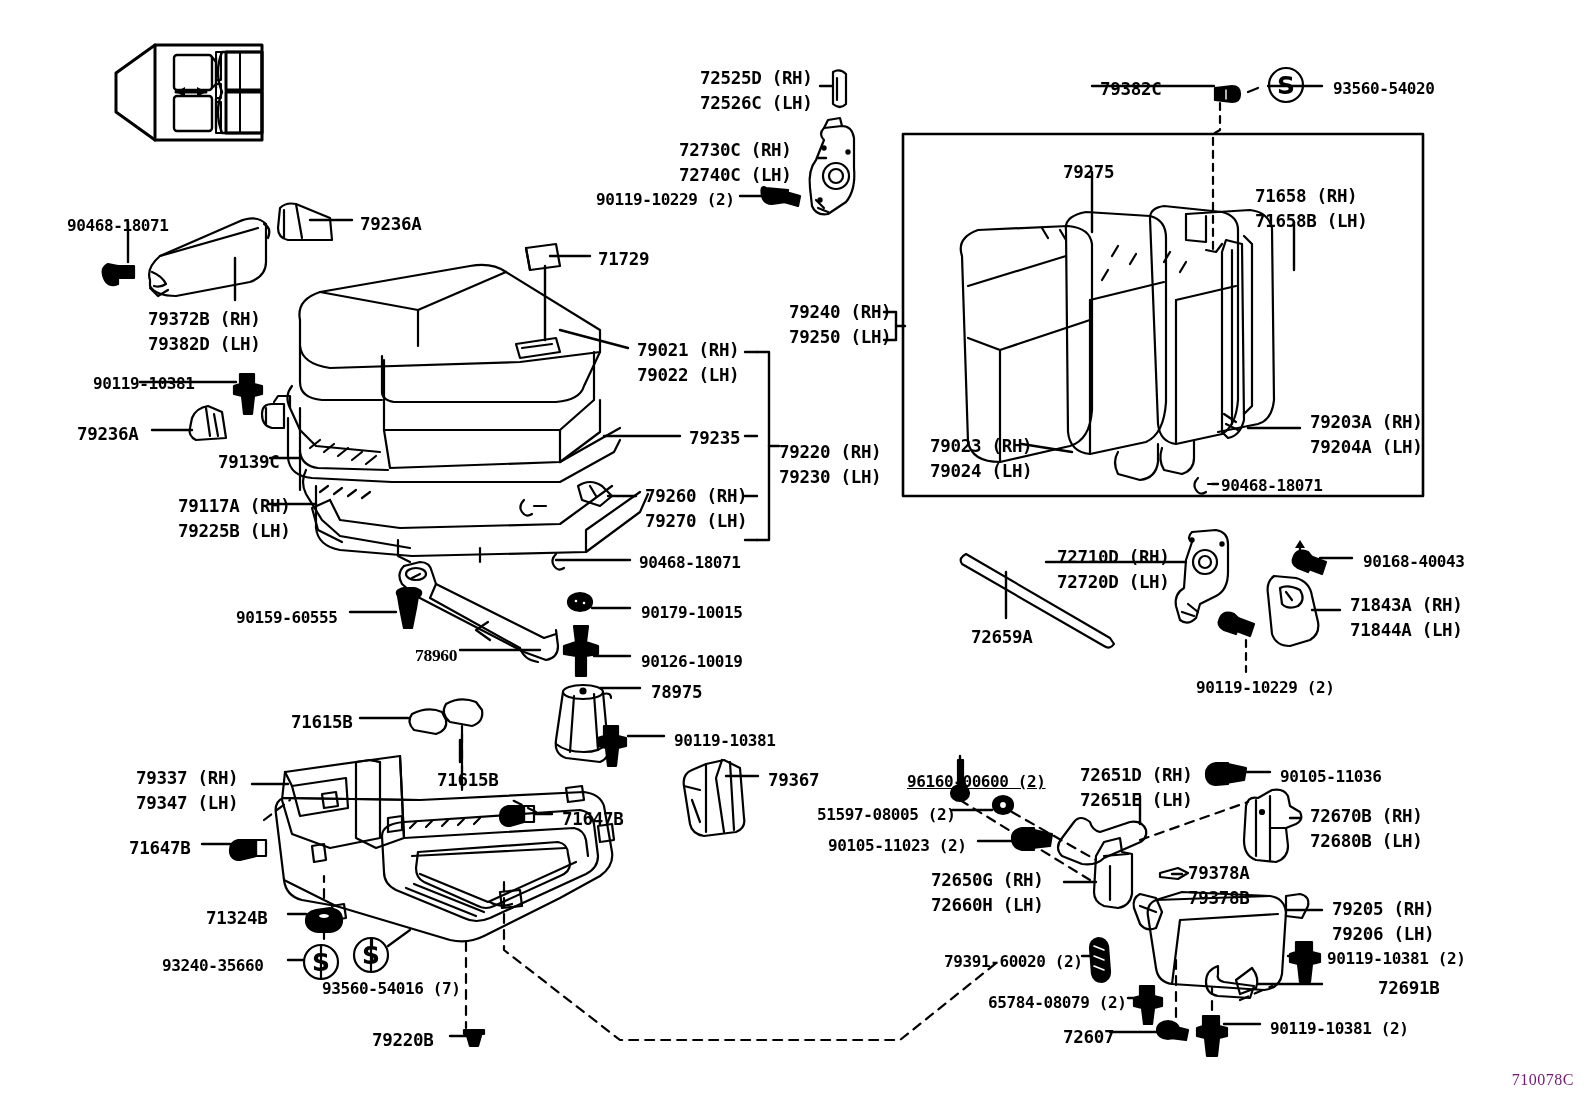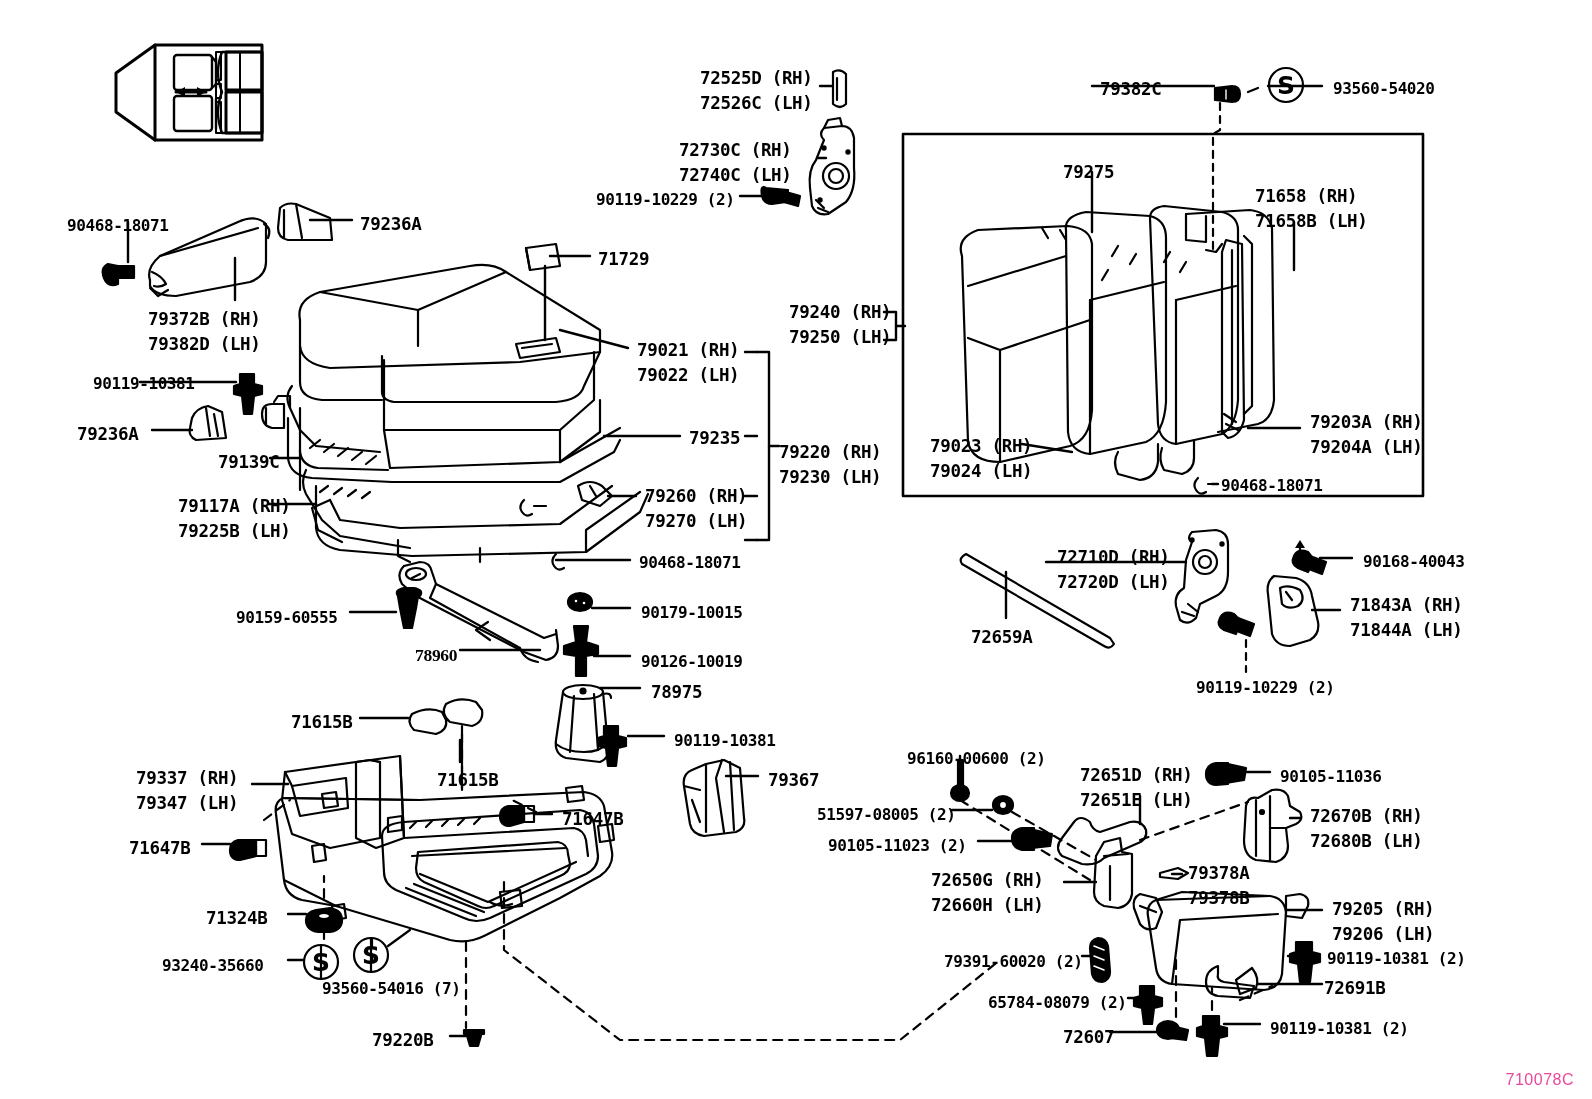--- a/index.html
+++ b/index.html
@@ -37,23 +37,23 @@
     left: 0;
     top: 0;
     width: 1592px;
     height: 1099px;
     pointer-events: none;
   }
   .diagcode {
     position: absolute;
     right: 18px;
     bottom: 10px;
-    font-family: Liberation Sans, sans-serif;
+    font-family: Liberation Serif, serif;
     font-size: 16px;
-    color: #ec4899;
+    color: #701a75;
     letter-spacing: 0.5px;
   }
 </style>
 </head>
 <body>
 
 <div id="page">
 
   <svg class="art" viewBox="0 0 1592 1099" xmlns="http://www.w3.org/2000/svg">
     <g fill="none" stroke="#000" stroke-width="2.2" stroke-linejoin="round" stroke-linecap="round">
@@ -647,36 +647,36 @@
       <div class="lbl sm" style="left: 322px; top: 977px;">93560-54016 (7)</div>
       <div class="lbl" style="left: 372px; top: 1029px;">79220B</div>
       <div class="lbl" style="left: 768px; top: 769px;">79367</div>
       <div class="lbl two" style="left: 1057px; top: 545px;">72710D (RH)
 72720D (LH)</div>
       <div class="lbl" style="left: 971px; top: 626px;">72659A</div>
       <div class="lbl sm" style="left: 1363px; top: 550px;">90168-40043</div>
       <div class="lbl two" style="left: 1350px; top: 593px;">71843A (RH)
 71844A (LH)</div>
       <div class="lbl sm" style="left: 1196px; top: 676px;">90119-10229 (2)</div>
-      <div class="lbl sm" style="left: 907px; top: 747px;">96160-00600 (2)</div>
+      <div class="lbl sm" style="left: 907px; top: 770px; text-decoration: underline;">96160-00600 (2)</div>
       <div class="lbl sm" style="left: 817px; top: 803px;">51597-08005 (2)</div>
       <div class="lbl sm" style="left: 828px; top: 834px;">90105-11023 (2)</div>
       <div class="lbl two" style="left: 1080px; top: 763px;">72651D (RH)
 72651E (LH)</div>
       <div class="lbl sm" style="left: 1280px; top: 765px;">90105-11036</div>
       <div class="lbl two" style="left: 1310px; top: 804px;">72670B (RH)
 72680B (LH)</div>
       <div class="lbl two" style="left: 931px; top: 868px;">72650G (RH)
 72660H (LH)</div>
       <div class="lbl two" style="left: 1188px; top: 861px; text-align: center;">79378A
 79378B</div>
       <div class="lbl two" style="left: 1332px; top: 897px;">79205 (RH)
 79206 (LH)</div>
       <div class="lbl sm" style="left: 1327px; top: 947px;">90119-10381 (2)</div>
-      <div class="lbl" style="left: 1324px; top: 977px;">72691B</div>
+      <div class="lbl" style="left: 1378px; top: 977px;">72691B</div>
       <div class="lbl sm" style="left: 944px; top: 950px;">79391-60020 (2)</div>
       <div class="lbl sm" style="left: 988px; top: 991px;">65784-08079 (2)</div>
       <div class="lbl" style="left: 1063px; top: 1026px;">72607</div>
       <div class="lbl sm" style="left: 1270px; top: 1017px;">90119-10381 (2)</div>
     </div>
 
   <div class="diagcode">710078C</div>
 
 </div>
 

